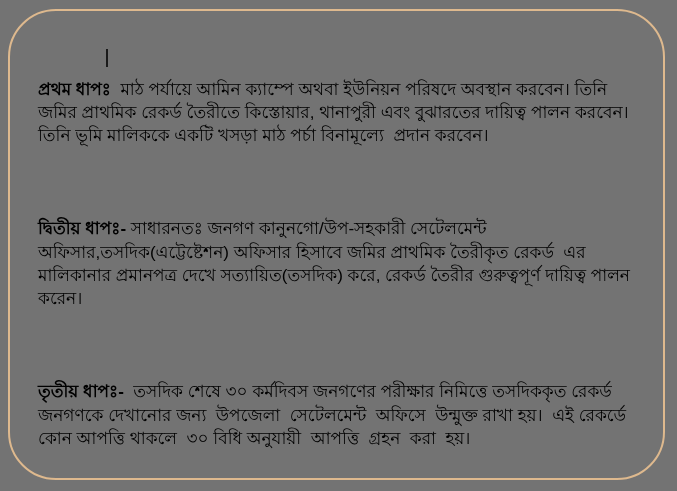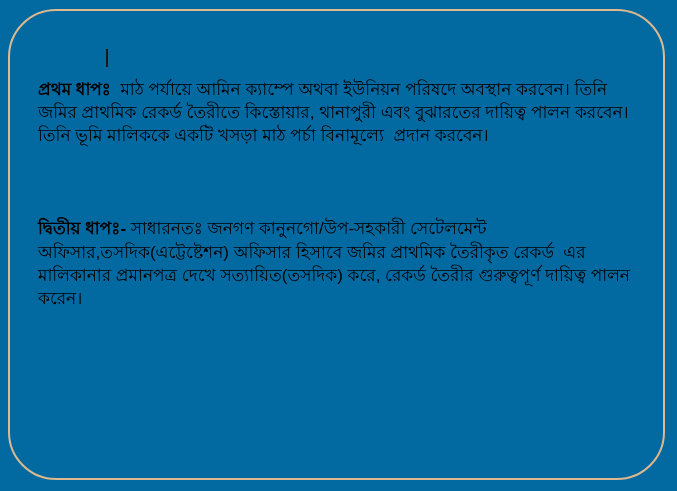--- a/index.html
+++ b/index.html
@@ -7,21 +7,21 @@
     padding: 0;
     background: #ffffff;
     width: 677px;
     height: 491px;
     font-family: "Liberation Sans", "DejaVu Sans", sans-serif;
   }
   .page {
     position: relative;
     width: 677px;
     height: 491px;
-    background: #0369a1;
+    background: #737373;
     overflow: hidden;
   }
   .frame {
     position: absolute;
     left: 8px;
     top: 9px;
     width: 657px;
     height: 471px;
     border: 2px solid #deb98e;
     border-radius: 48px;
@@ -57,20 +57,21 @@
 <body>
 
 <div class="page">
   <div class="frame"></div>
 
   <div class="content">
     <p class="step"><b>প্রথম ধাপঃ</b><span>  মাঠ পর্যায়ে আমিন ক্যাম্পে অথবা ইউনিয়ন পরিষদে অবস্থান করবেন। তিনি জমির প্রাথমিক রেকর্ড তৈরীতে কিস্তোয়ার, থানাপুরী এবং বুঝারতের দায়িত্ব পালন করবেন। তিনি ভূমি মালিককে একটি খসড়া মাঠ পর্চা বিনামূল্যে  প্রদান করবেন।</span></p>
 
     <p class="step"><b>দ্বিতীয় ধাপঃ-</b><span> সাধারনতঃ জনগণ কানুনগো/উপ-সহকারী সেটেলমেন্ট অফিসার,তসদিক(এট্টেষ্টেশন) অফিসার হিসাবে জমির প্রাথমিক তৈরীকৃত রেকর্ড  এর  মালিকানার প্রমানপত্র দেখে সত্যায়িত(তসদিক) করে, রেকর্ড তৈরীর গুরুত্বপূর্ণ দায়িত্ব পালন করেন।</span></p>
 
+    <p class="step"><b>তৃতীয় ধাপঃ-</b><span>  তসদিক শেষে ৩০ কর্মদিবস জনগণের পরীক্ষার নিমিত্তে তসদিককৃত রেকর্ড জনগণকে দেখানোর জন্য  উপজেলা  সেটেলমেন্ট  অফিসে  উন্মুক্ত রাখা হয়।  এই রেকর্ডে কোন আপত্তি থাকলে  ৩০ বিধি অনুযায়ী  আপত্তি  গ্রহন  করা  হয়।</span></p>
 
     
 
     
 
     
   </div>
 
   <div class="caret"></div>
 </div>

